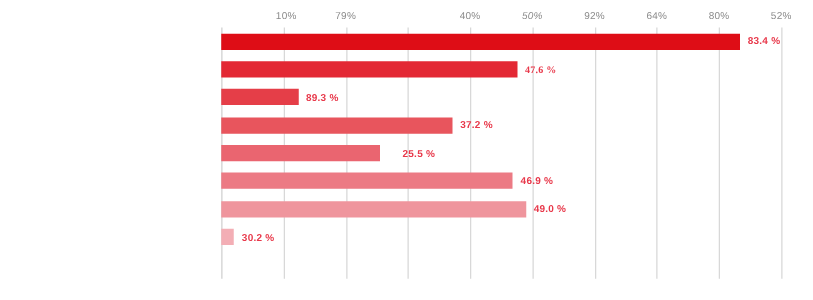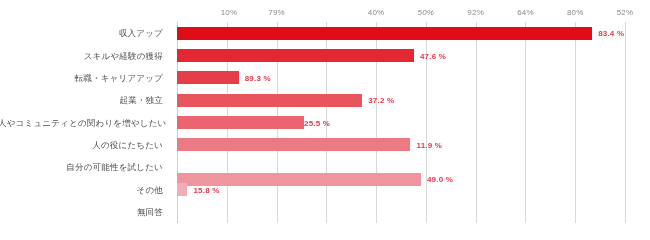--- a/index.html
+++ b/index.html
@@ -91,31 +91,20 @@
     color: #e8384a;
     white-space: nowrap;
     letter-spacing: 0.2px;
   }
 </style>
 </head>
 <body>
 
 <div id="chart-root">
 
-  <div class="cat-labels">
-      <div class="cat-label" style="top: 28.1667px;">収入アップ</div>
-      <div class="cat-label" style="top: 50.5px;">スキルや経験の獲得</div>
-      <div class="cat-label" style="top: 72.8333px;">転職・キャリアアップ</div>
-      <div class="cat-label" style="top: 95.1667px;">起業・独立</div>
-      <div class="cat-label" style="top: 117.5px;">人やコミュニティとの関わりを増やしたい</div>
-      <div class="cat-label" style="top: 139.833px;">人の役にたちたい</div>
-      <div class="cat-label" style="top: 162.167px;">自分の可能性を試したい</div>
-      <div class="cat-label" style="top: 184.5px;">その他</div>
-      <div class="cat-label" style="top: 206.833px;">無回答</div>
-    </div>
 
   <div class="plot">
     <div class="grid-layer">
         <div class="gridline axis-left" style="left: 0px;"></div>
         <div class="gridline" style="left: 49.7778px;"></div>
         <div class="gridline" style="left: 99.5556px;"></div>
         <div class="gridline" style="left: 149.333px;"></div>
         <div class="gridline" style="left: 199.111px;"></div>
         <div class="gridline" style="left: 248.889px;"></div>
         <div class="gridline" style="left: 298.667px;"></div>
@@ -132,45 +121,45 @@
         <div class="tick-label" style="left: 298.667px;">92%</div>
         <div class="tick-label" style="left: 348.444px;">64%</div>
         <div class="tick-label" style="left: 398.222px;">80%</div>
         <div class="tick-label" style="left: 448px;">52%</div>
       </div>
     <div class="bars-layer">
         <div class="bar-row" style="top: 4.66667px; height: 13px;">
           <div class="bar" style="width: 415.147px; background: rgb(222, 13, 22);"></div>
           <div class="bar-value" style="left: 421.147px; color: rgb(232, 56, 74);">83.4 %</div>
         </div>
-        <div class="bar-row" style="top: 27px; height: 13px;">
+        <div class="bar-row" style="top: 27px; height: 13px; font-family: Liberation Serif, serif;">
           <div class="bar" style="width: 236.942px; background: rgb(227, 40, 52);"></div>
           <div class="bar-value" style="left: 242.942px; color: rgb(232, 56, 74);">47.6 %</div>
         </div>
         <div class="bar-row" style="top: 49.3333px; height: 13px;">
           <div class="bar" style="width: 61.7244px; background: rgb(229, 62, 72);"></div>
           <div class="bar-value" style="left: 67.7244px; color: rgb(232, 56, 74);">89.3 %</div>
         </div>
         <div class="bar-row" style="top: 71.6667px; height: 13px;">
           <div class="bar" style="width: 185.173px; background: rgb(232, 85, 93);"></div>
           <div class="bar-value" style="left: 191.173px; color: rgb(232, 56, 74);">37.2 %</div>
         </div>
         <div class="bar-row" style="top: 94px; height: 13px;">
           <div class="bar" style="width: 126.933px; background: rgb(234, 101, 112);"></div>
-          <div class="bar-value" style="left: 127px; color: rgb(232, 56, 74);">25.5 %</div>
+          <div class="bar-value" style="left: 145px; color: rgb(232, 56, 74);">25.5 %</div>
         </div>
         <div class="bar-row" style="top: 116.333px; height: 13px;">
           <div class="bar" style="width: 233.458px; background: rgb(236, 122, 132);"></div>
-          <div class="bar-value" style="left: 239.458px; color: rgb(232, 56, 74);">11.9 %</div>
+          <div class="bar-value" style="left: 239.458px; color: rgb(232, 56, 74);">46.9 %</div>
         </div>
-        <div class="bar-row" style="top: 138.667px; height: 13px; margin-top: 12px;">
+        <div class="bar-row" style="top: 138.667px; height: 13px;">
           <div class="bar" style="width: 243.911px; background: rgb(239, 149, 157);"></div>
           <div class="bar-value" style="left: 249.911px; color: rgb(232, 56, 74);">49.0 %</div>
         </div>
         <div class="bar-row" style="top: 161px; height: 13px;">
           <div class="bar" style="width: 10.4533px; background: rgb(243, 174, 181);"></div>
-          <div class="bar-value" style="left: 16.4533px; color: rgb(232, 56, 74);">15.8 %</div>
+          <div class="bar-value" style="left: 16.4533px; color: rgb(232, 56, 74);">30.2 %</div>
         </div>
         <div class="bar-row" style="top: 183.333px; height: 13px;"></div>
       </div>
   </div>
 
 </div>
 
 </body></html>

